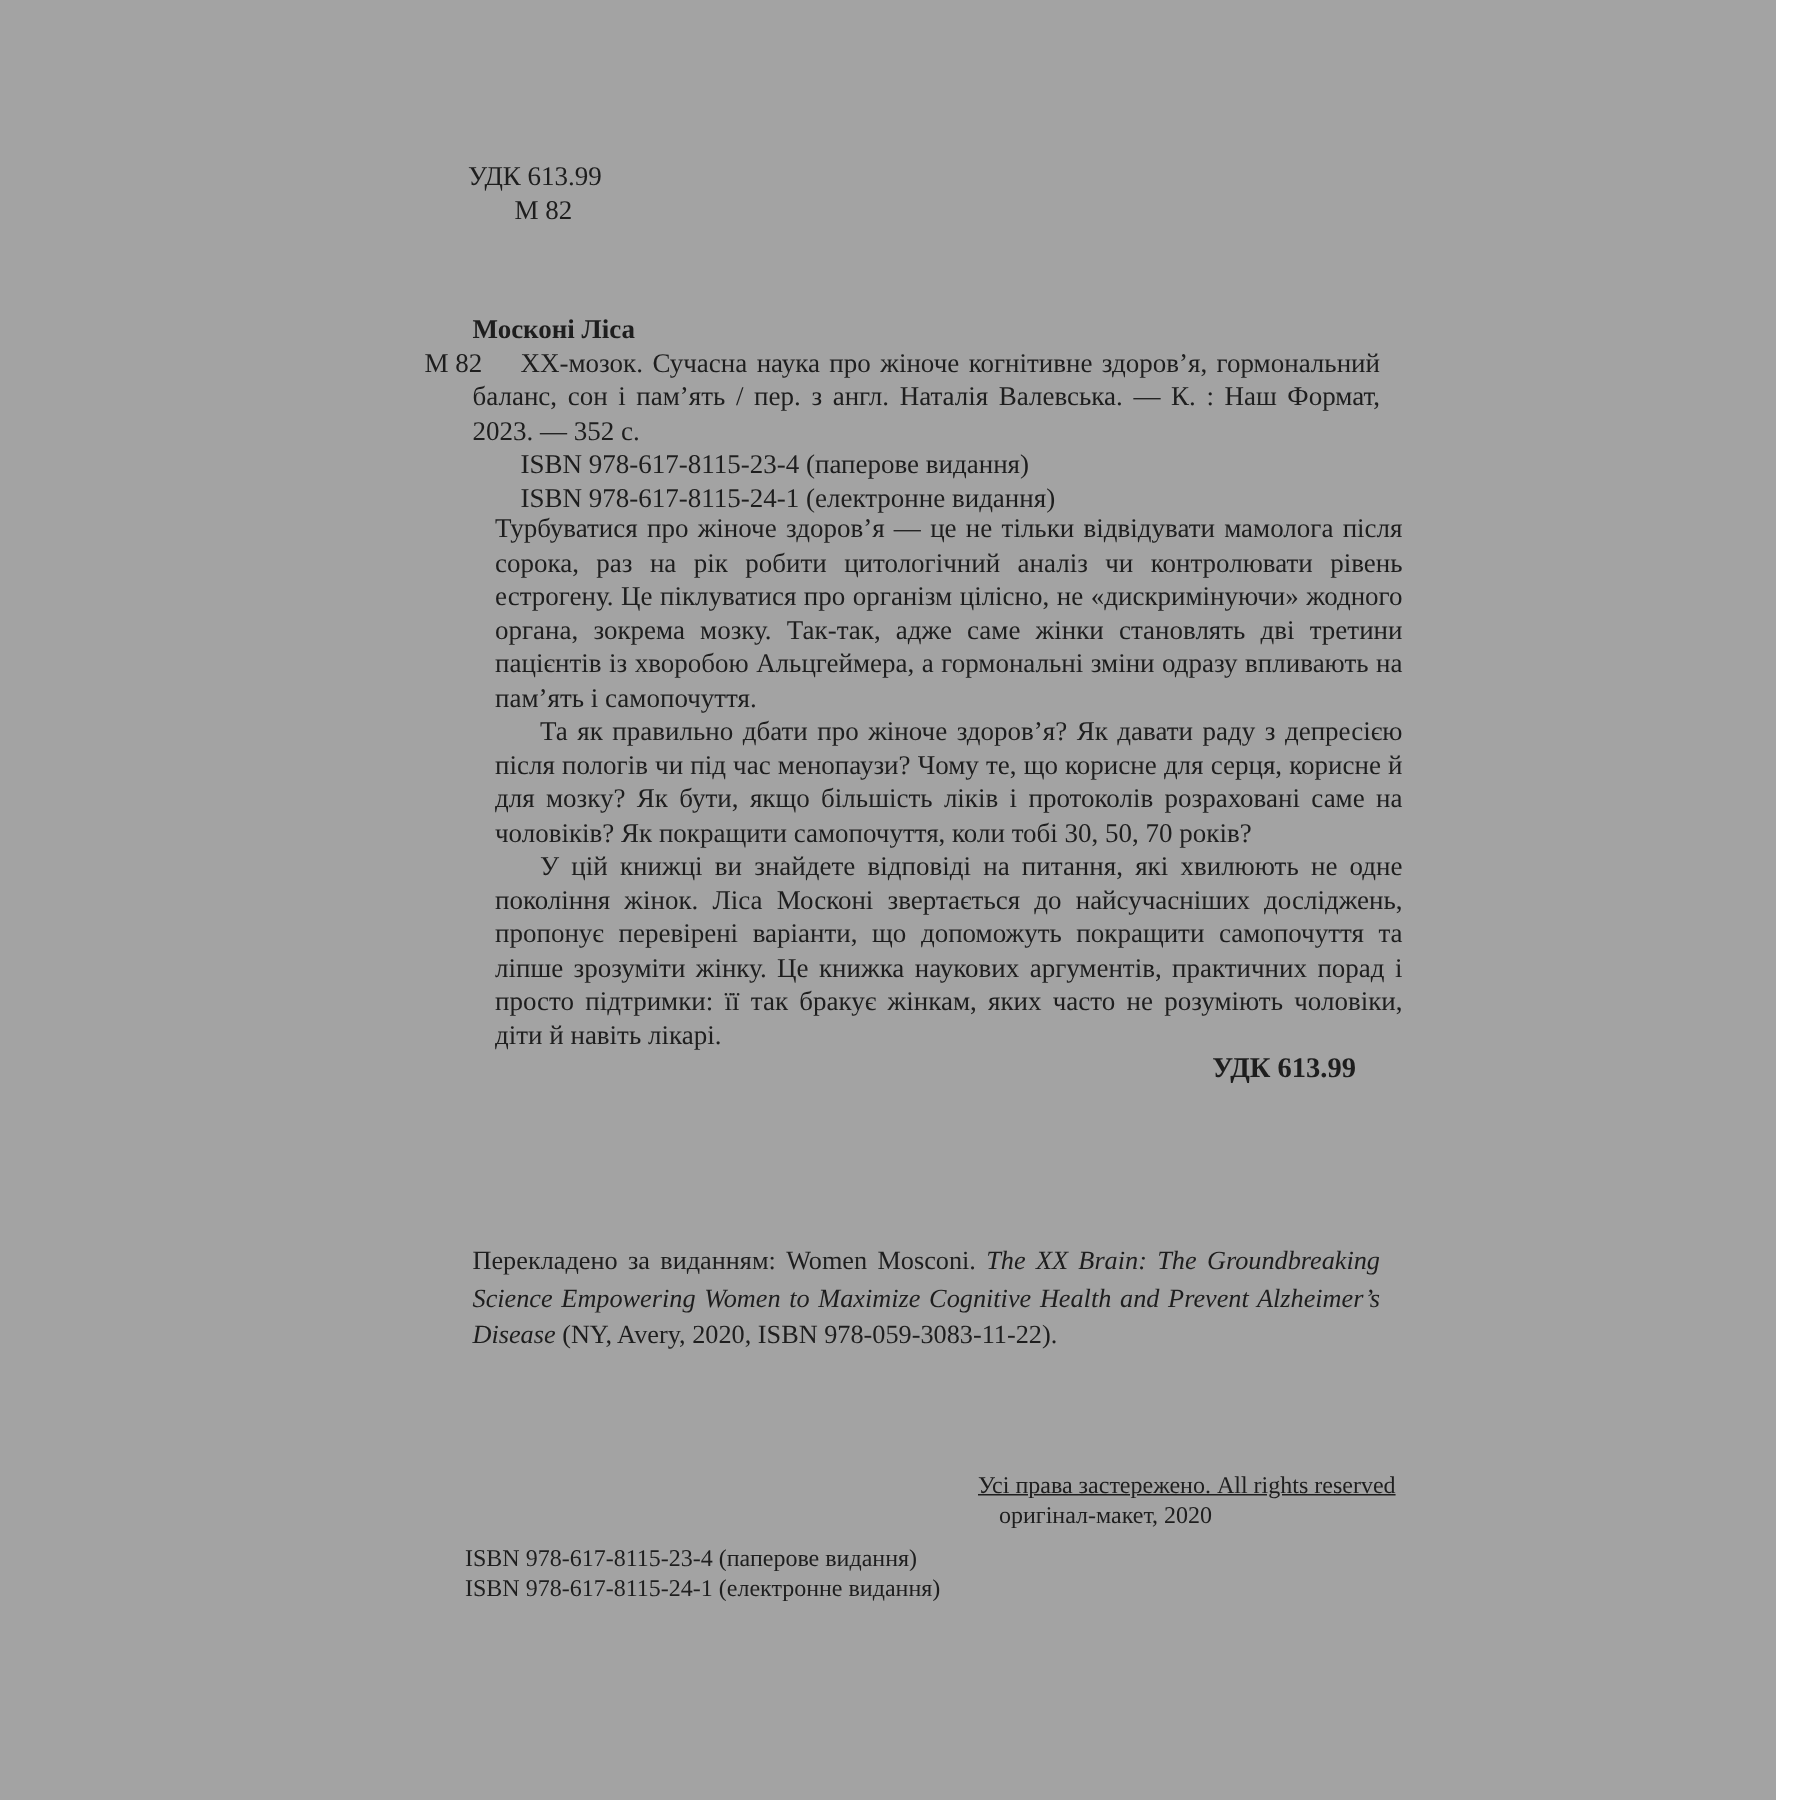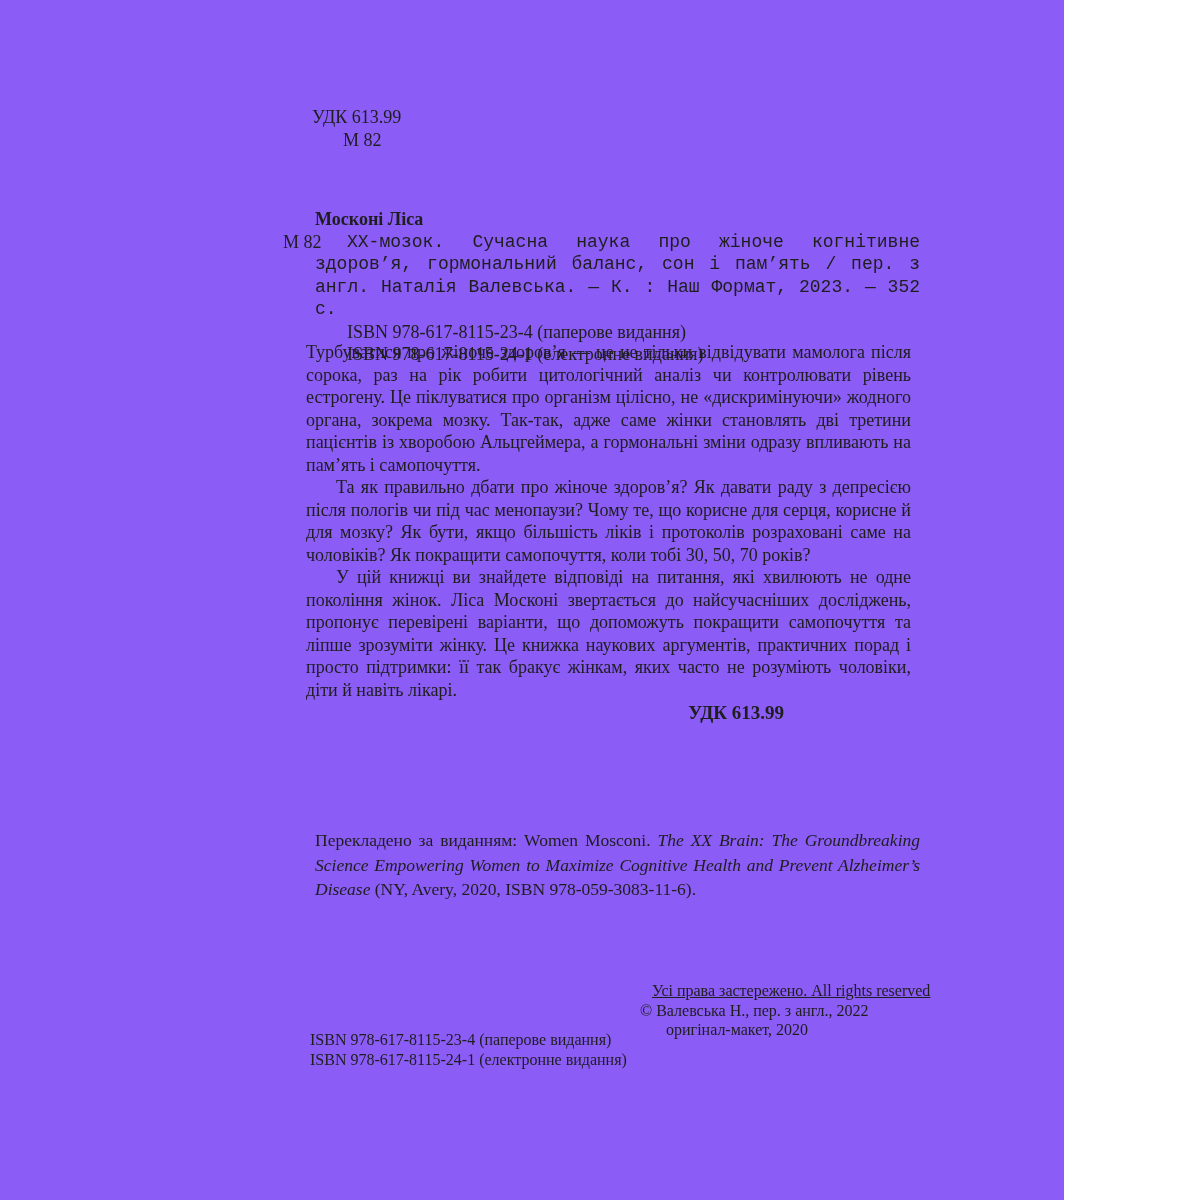--- a/index.html
+++ b/index.html
@@ -2,23 +2,23 @@
 <html lang="uk"><head>
 <meta charset="utf-8">
 <style>
   html, body {
     margin: 0;
     padding: 0;
     background: #ffffff;
   }
   .page {
     position: relative;
-    width: 1064px;
+    width: 1184px;
     height: 1200px;
-    background: #8b5cf6;
+    background: #a3a3a3;
     color: #1e1e1e;
     font-family: "Liberation Serif", "DejaVu Serif", serif;
     overflow: hidden;
   }
   
   .udk-header {
     position: absolute;
     left: 312px;
     top: 106px;
     font-size: 18px;
@@ -44,29 +44,28 @@
   }
   .record-body .code-label {
     position: absolute;
     left: -32px;
     top: 0;
   }
   .record-body .record-text {
     margin: 0;
     text-align: justify;
     text-indent: 32px;
-    font-family: Liberation Mono, monospace;
   }
   .record .isbn-lines {
     padding-left: 32px;
   }
   
   .annotation {
     position: absolute;
-    left: 306px;
+    left: 330px;
     top: 341px;
     width: 605px;
     font-size: 18px;
     line-height: 22.5px;
     text-align: justify;
   }
   .annotation p {
     margin: 0;
     text-indent: 30px;
   }
@@ -138,26 +137,25 @@
   </div>
 
   <div class="annotation">
     <p class="first">Турбуватися про жіноче здоров’я — це не тільки відвідувати мамолога після сорока, раз на рік робити цитологічний аналіз чи контролювати рівень естрогену. Це піклуватися про організм цілісно, не «дискримінуючи» жодного органа, зокрема мозку. Так-так, адже саме жінки становлять дві третини пацієнтів із хворобою Альцгеймера, а гормональні зміни одразу впливають на пам’ять і самопочуття.</p>
     <p>Та як правильно дбати про жіноче здоров’я? Як давати раду з депресією після пологів чи під час менопаузи? Чому те, що корисне для серця, корисне й для мозку? Як бути, якщо більшість ліків і протоколів розраховані саме на чоловіків? Як покращити самопочуття, коли тобі 30, 50, 70 років?</p>
     <p>У цій книжці ви знайдете відповіді на питання, які хвилюють не одне покоління жінок. Ліса Москоні звертається до найсучасніших досліджень, пропонує перевірені варіанти, що допоможуть покращити самопочуття та ліпше зрозуміти жінку. Це книжка наукових аргументів, практичних порад і просто підтримки: її так бракує жінкам, яких часто не розуміють чоловіки, діти й навіть лікарі.</p>
   </div>
 
   <div class="udk-bottom">УДК 613.99</div>
 
-  <p class="source-note"><span>Перекладено за виданням: Women Mosconi. </span><i>The XX Brain: The Groundbreaking Science Empowering Women to Maximize Cognitive Health and Prevent Alzheimer’s Disease</i><span> (NY, Avery, 2020, ISBN 978-059-3083-11-6).</span></p>
+  <p class="source-note"><span>Перекладено за виданням: Women Mosconi. </span><i>The XX Brain: The Groundbreaking Science Empowering Women to Maximize Cognitive Health and Prevent Alzheimer’s Disease</i><span> (NY, Avery, 2020, ISBN 978-059-3083-11-22).</span></p>
 
   <div class="footer-left">
     <div>ISBN 978-617-8115-23-4 (паперове видання)</div>
     <div>ISBN 978-617-8115-24-1 (електронне видання)</div>
   </div>
 
   <div class="footer-right">
     <div class="rights">Усі права застережено. All rights reserved</div>
-    <div>© Валевська Н., пер. з англ., 2022</div>
     <div class="hang">оригінал-макет, 2020</div>
   </div>
 
 </div>
 
 </body></html>

